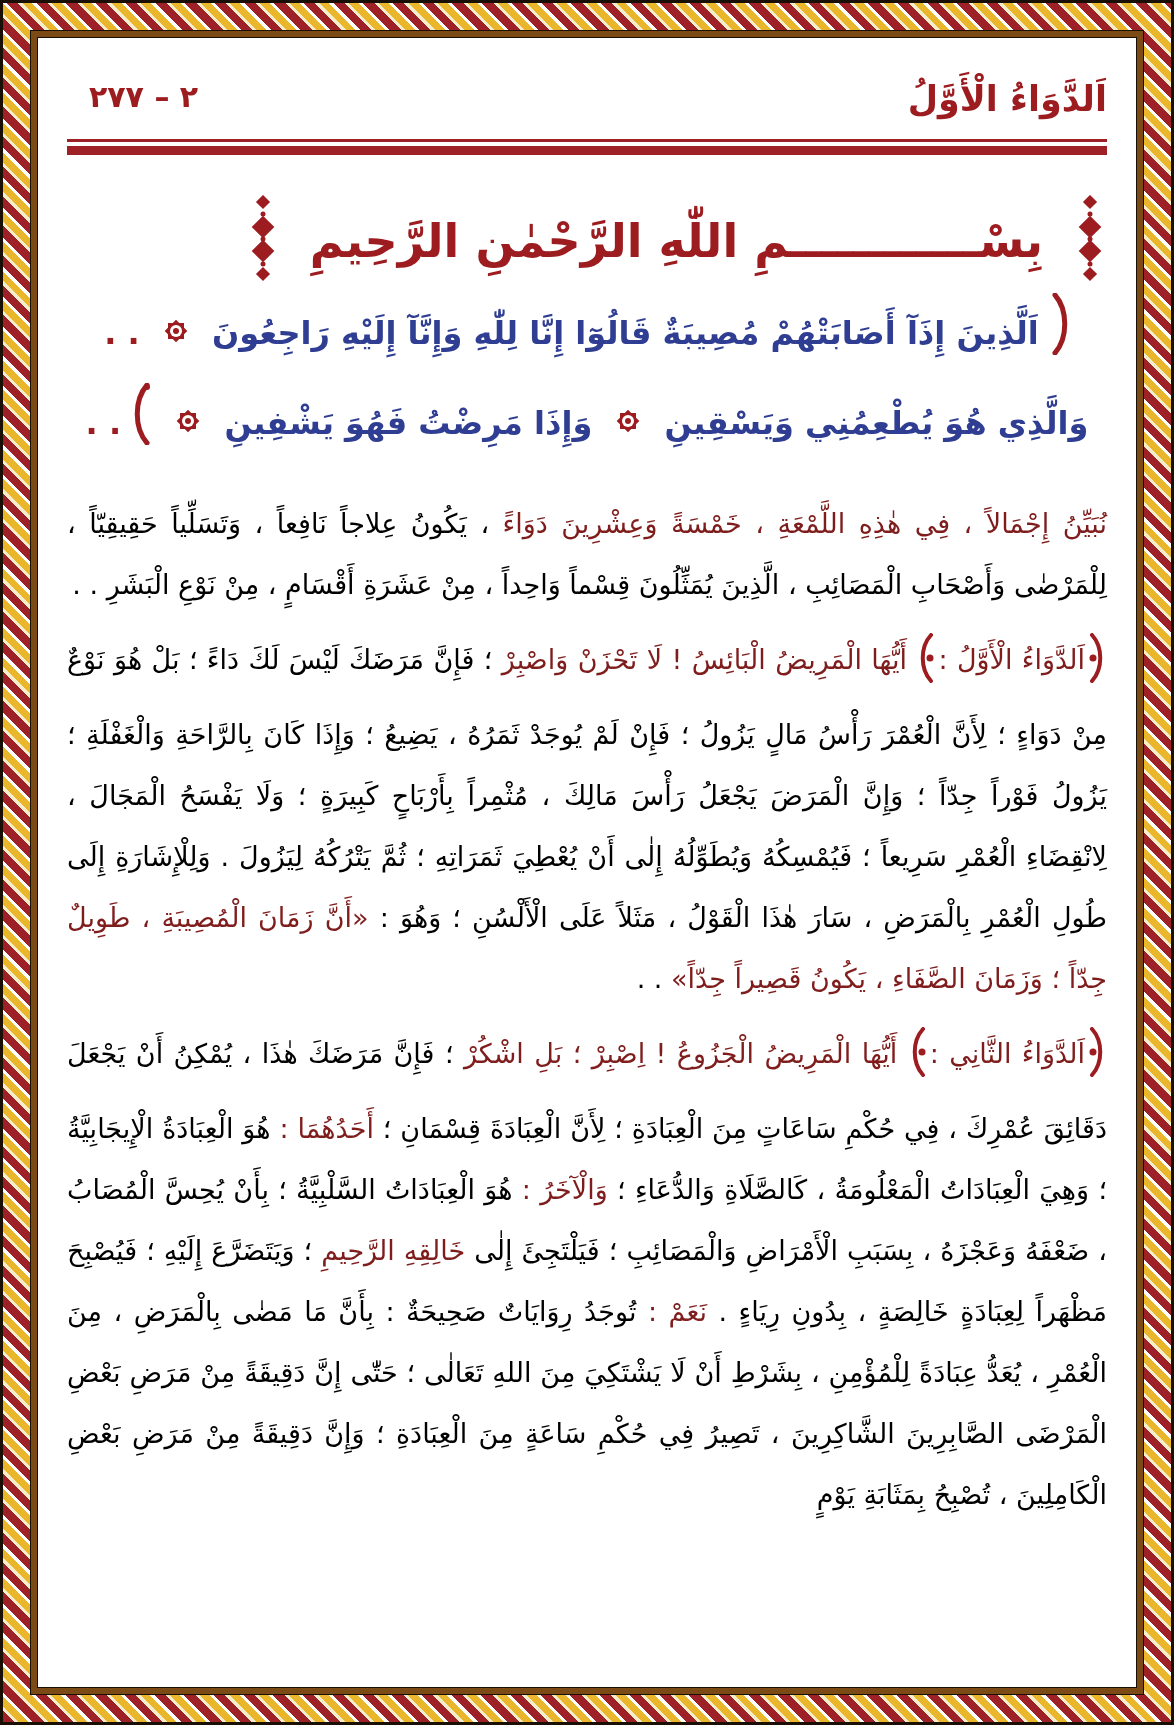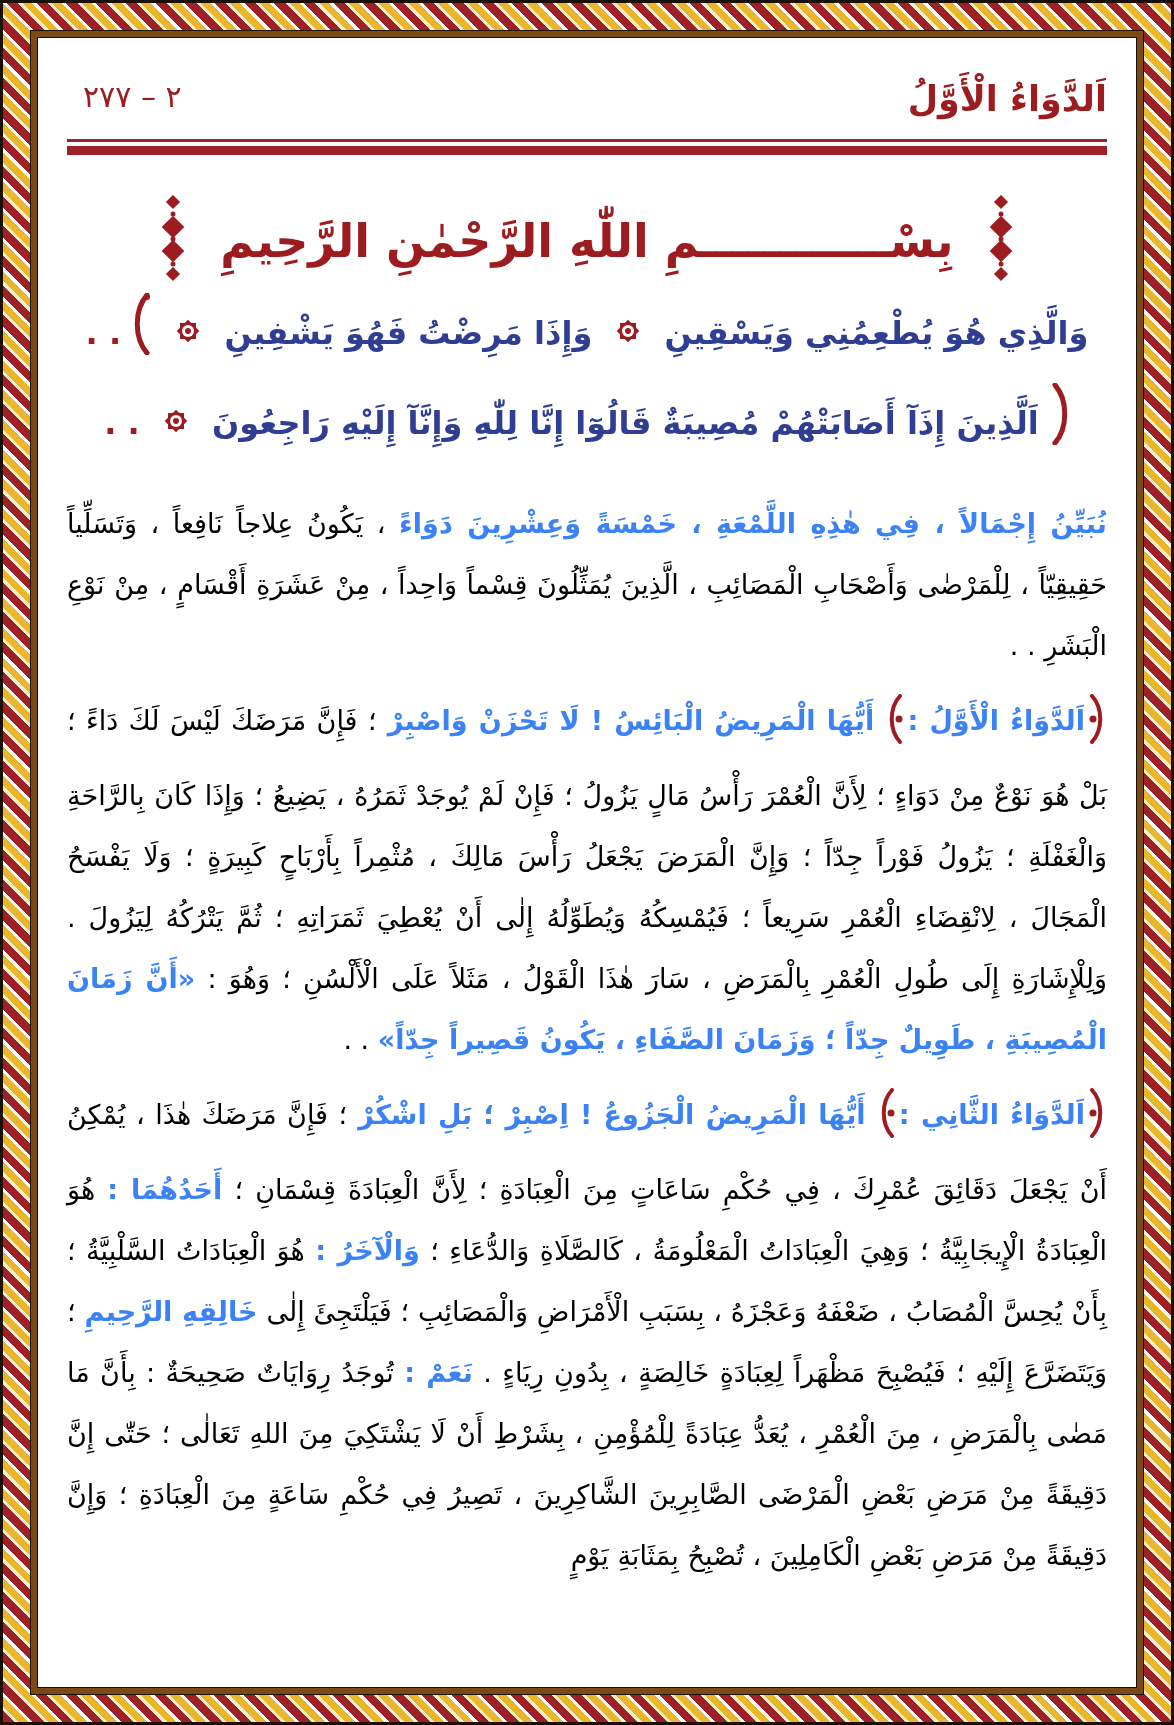--- a/index.html
+++ b/index.html
@@ -20,52 +20,52 @@
     background:#ffffff;
     border:6px solid #7c4a14;
     box-shadow:0 0 0 1px #1a0f04, inset 0 0 0 1px #1a0f04;
     box-sizing:border-box;
     padding:34px 30px 20px 30px;
     overflow:hidden;
     direction:rtl;
   }
   .headrow{position:relative;height:56px;}
   .page-num{
-    position:absolute;left:16px;top:8px;
-    color:#9d1c20;font-size:30px;font-weight:normal;letter-spacing:2px;text-align:right;
+    position:absolute;left:22px;top:8px;
+    color:#9d1c20;font-size:30px;font-weight:bold;letter-spacing:2px;text-align:right;
   }
   .doc-title{
     text-align:right;color:#9d1c20;
     font-size:35px;font-weight:bold;line-height:56px;
   }
   .rule{
     height:16px;margin-top:12px;
     background:linear-gradient(to bottom,#9e2127 0 3px,#ffffff 3px 7px,#9e2127 7px 16px);
   }
   .basmala-row{
-    display:flex;align-items:center;justify-content:center;gap:30px;
+    display:flex;align-items:center;justify-content:flex-start;gap:30px;
     margin:40px 0 6px 0;
   }
   .basmala-text{
     color:#9d1c20;font-size:46px;font-weight:bold;white-space:nowrap;
   }
   .verse{
     text-align:center;color:#2f3e92;font-weight:bold;
     font-size:32px;line-height:66px;margin:6px 0 0 0;white-space:nowrap;
   }
   .verse .trail{color:#9d1c20;font-weight:bold;letter-spacing:4px;}
   .orn{display:inline-block;vertical-align:middle;}
   .orn.mid{margin:0 10px;}
   .body-para{
     font-size:27px;line-height:61px;color:#000;
     text-align:justify;text-align-last:right;
     margin:14px 0 0 0;
   }
   .body-para.first{margin-top:26px;}
-  .red{color:#3b82f6;font-weight:bold;}
+  .red{color:#7f1d1d;font-weight:normal;}
   .blk{color:#000000;}
   .head-orn{display:inline-block;vertical-align:-14px;margin:0 2px;}
 </style>
 </head>
 <body>
 
 <div class="page">
   <div class="sheet">
 
     <div class="headrow">
@@ -99,20 +99,40 @@
             <rect x="12" y="74" width="10" height="10" transform="rotate(45 17 79)"></rect>
             <circle cx="17" cy="19" r="2.5"></circle>
               <circle cx="17" cy="44" r="2.5"></circle>
               <circle cx="17" cy="69" r="2.5"></circle>
           </g>
         </svg>
       </span>
     </div>
 
     <div class="verse">
+      <span class="orn">
+        <svg width="20" height="62" viewBox="0 0 20 62">
+            <path d="M5 2 C18 17 18 45 5 60" fill="none" stroke="#9d1c20" stroke-width="5" stroke-linecap="round"></path>
+          </svg>
+      </span>
+      <span>اَلَّذِينَ إِذَآ أَصَابَتْهُمْ مُصِيبَةٌ قَالُوٓا إِنَّا لِلّٰهِ وَإِنَّآ إِلَيْهِ رَاجِعُونَ</span>
+      <span class="orn mid">
+        <svg width="30" height="30" viewBox="0 0 30 30">
+          <g fill="#9d1c20">
+              <rect x="7" y="7" width="16" height="16"></rect>
+              <rect x="7" y="7" width="16" height="16" transform="rotate(45 15 15)"></rect>
+            </g>
+          <circle cx="15" cy="15" r="6" fill="#ffffff"></circle>
+            <circle cx="15" cy="15" r="3" fill="#9d1c20"></circle>
+        </svg>
+      </span>
+      <span class="trail">. .</span>
+    </div>
+
+    <div class="verse">
       <span>وَالَّذِي هُوَ يُطْعِمُنِي وَيَسْقِينِ</span>
       <span class="orn mid">
         <svg width="30" height="30" viewBox="0 0 30 30">
           <g fill="#9d1c20">
               <rect x="7" y="7" width="16" height="16"></rect>
               <rect x="7" y="7" width="16" height="16" transform="rotate(45 15 15)"></rect>
             </g>
           <circle cx="15" cy="15" r="6" fill="#ffffff"></circle>
             <circle cx="15" cy="15" r="3" fill="#9d1c20"></circle>
         </svg>
@@ -126,40 +146,20 @@
             </g>
           <circle cx="15" cy="15" r="6" fill="#ffffff"></circle>
             <circle cx="15" cy="15" r="3" fill="#9d1c20"></circle>
         </svg>
       </span>
       <span class="orn">
         <svg width="20" height="62" viewBox="0 0 20 62">
             <path d="M15 2 C2 17 2 45 15 60" fill="none" stroke="#9d1c20" stroke-width="5" stroke-linecap="round"></path>
             <circle cx="15" cy="4" r="3" fill="#9d1c20"></circle>
           </svg>
-      </span>
-      <span class="trail">. .</span>
-    </div>
-
-    <div class="verse">
-      <span class="orn">
-        <svg width="20" height="62" viewBox="0 0 20 62">
-            <path d="M5 2 C18 17 18 45 5 60" fill="none" stroke="#9d1c20" stroke-width="5" stroke-linecap="round"></path>
-          </svg>
-      </span>
-      <span>اَلَّذِينَ إِذَآ أَصَابَتْهُمْ مُصِيبَةٌ قَالُوٓا إِنَّا لِلّٰهِ وَإِنَّآ إِلَيْهِ رَاجِعُونَ</span>
-      <span class="orn mid">
-        <svg width="30" height="30" viewBox="0 0 30 30">
-          <g fill="#9d1c20">
-              <rect x="7" y="7" width="16" height="16"></rect>
-              <rect x="7" y="7" width="16" height="16" transform="rotate(45 15 15)"></rect>
-            </g>
-          <circle cx="15" cy="15" r="6" fill="#ffffff"></circle>
-            <circle cx="15" cy="15" r="3" fill="#9d1c20"></circle>
-        </svg>
       </span>
       <span class="trail">. .</span>
     </div>
 
     <p class="body-para first">
       <span class="red">نُبَيِّنُ إِجْمَالاً ، فِي هٰذِهِ اللَّمْعَةِ ، خَمْسَةً وَعِشْرِينَ دَوَاءً</span><span class="blk"> ، يَكُونُ عِلاجاً نَافِعاً ، وَتَسَلِّياً حَقِيقِيّاً ، لِلْمَرْضٰى وَأَصْحَابِ الْمَصَائِبِ ، الَّذِينَ يُمَثِّلُونَ قِسْماً وَاحِداً ، مِنْ عَشَرَةِ أَقْسَامٍ ، مِنْ نَوْعِ الْبَشَرِ . .</span>
     </p>
 
     <p class="body-para">
       <span class="head-orn">

